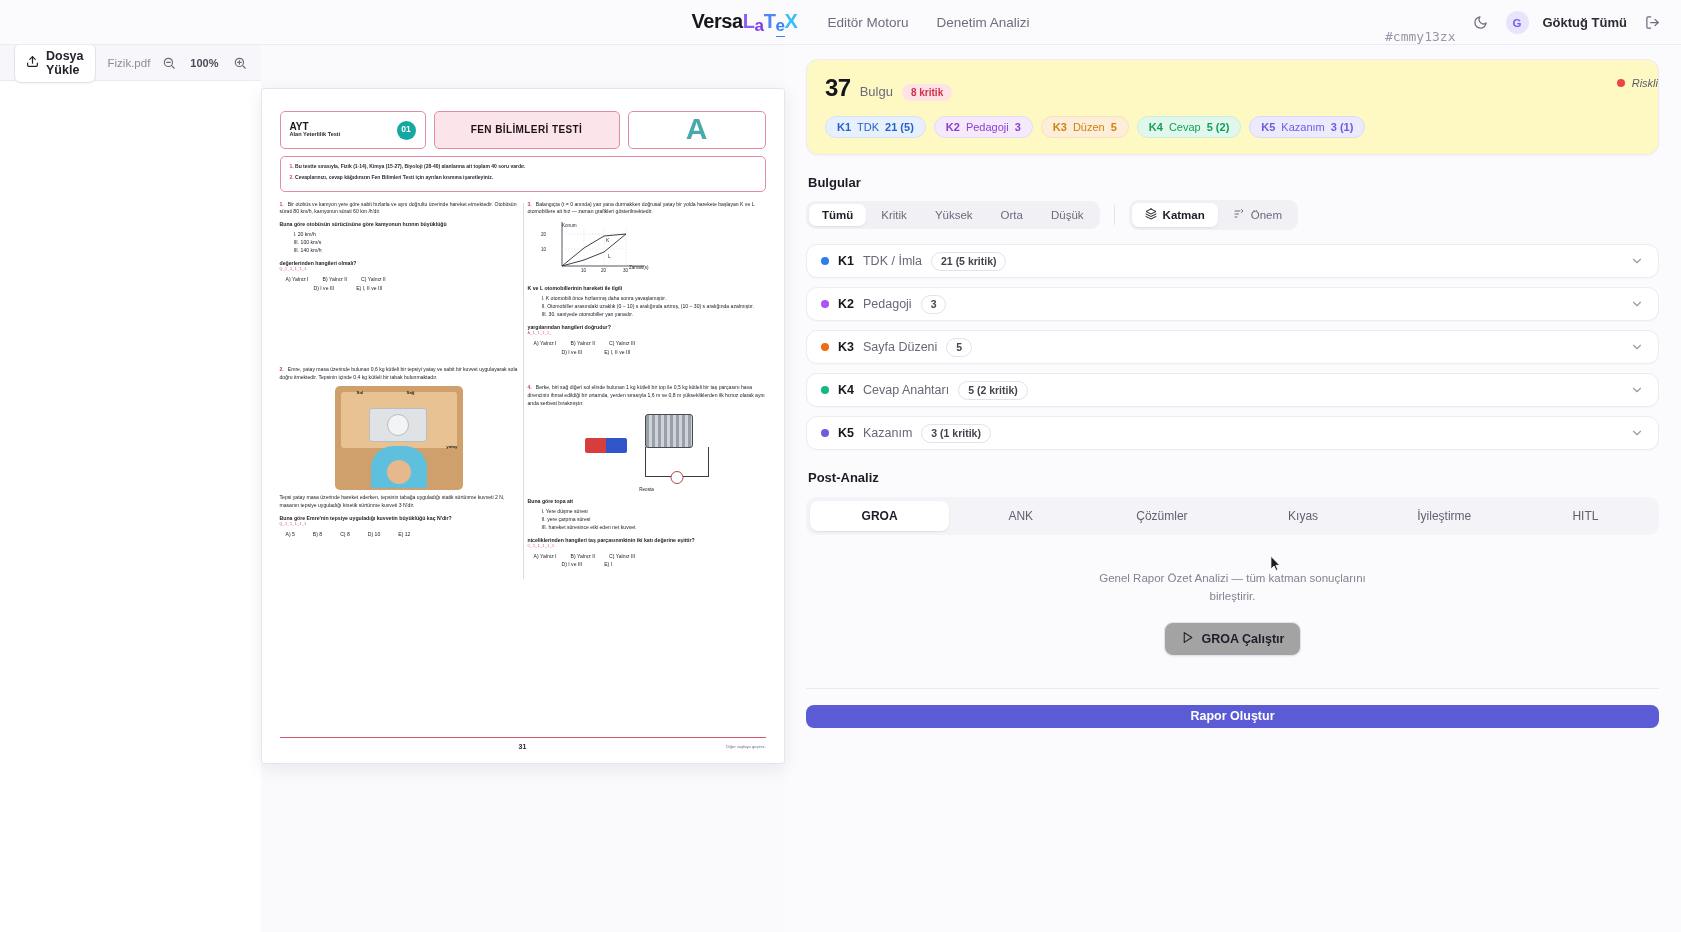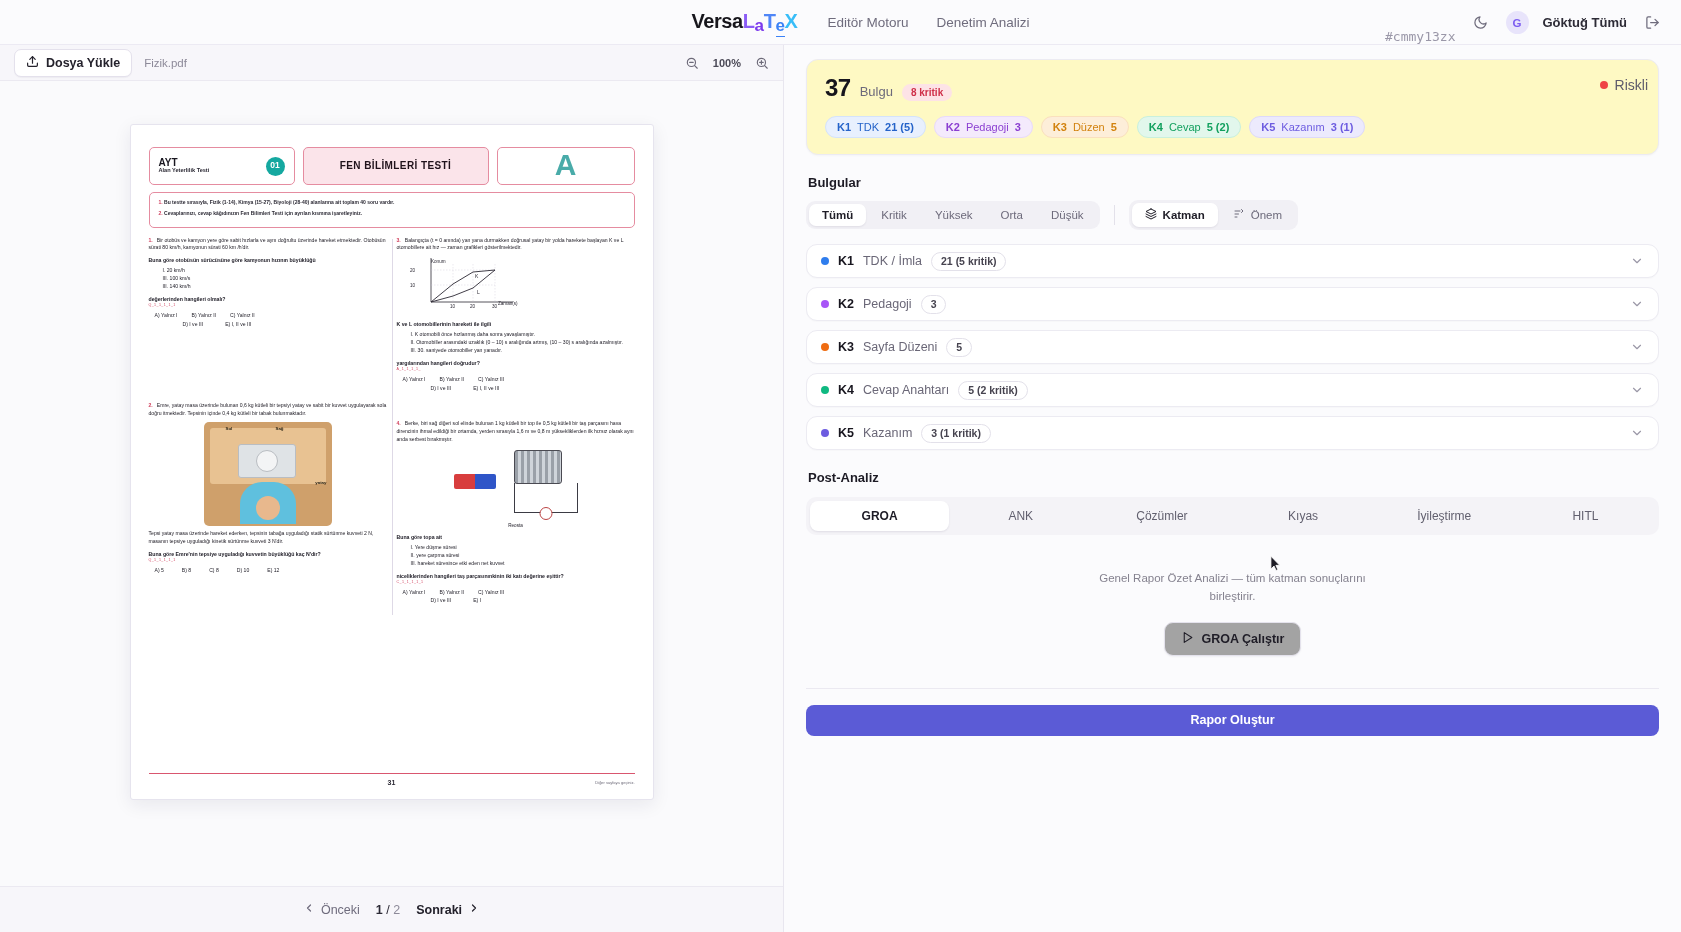--- a/index.html
+++ b/index.html
@@ -53,21 +53,21 @@
     border-bottom: 1px solid #eceaf3;
     display: flex; align-items: center; gap: 6px;
     padding-left: 14px;
   }
   .crumb { font-size: 11.5px; color: #33313d; font-weight: 600; padding: 3px 8px; border-radius: 5px; }
 
   
   .split { flex: 1 1 auto; display: flex; min-height: 0; }
 
   
-  .viewer { width: 784px; flex:0 0 784px; display:flex; flex-direction:column; border-right:1px solid #e8e6ef; background:#fff;}
+  .viewer { width: 784px; flex:0 0 784px; display:flex; flex-direction:row; border-right:1px solid #e8e6ef; background:#fff;}
   .viewer-toolbar {
     height: 36px; flex: 0 0 36px;
     background: #f7f6fa; border-bottom: 1px solid #ebe9f1;
     display:flex; align-items:center; gap: 12px; padding: 0 14px;
   }
   .upload-btn {
     display:flex; align-items:center; gap:7px;
     background:#fff; border:1px solid #e4e1ec; border-radius:7px;
     padding: 5px 11px; font-size: 12.5px; font-weight: 700; color:#24222c; cursor:pointer;
     box-shadow: 0 1px 1px rgba(20,16,50,.04);
@@ -156,21 +156,21 @@
   .panel { flex:1 1 auto; background:#fbfbfd; overflow:hidden; padding: 14px 22px 0 22px; }
   .card {
     background:#fef9c3; border:1px solid #ecebf2; border-radius:12px;
     padding: 14px 18px 16px 18px; position:relative;
     box-shadow: 0 1px 2px rgba(25,20,60,.03);
   }
   .findings-row { display:flex; align-items:baseline; gap:9px; }
   .big-num { font-size: 24px; font-weight: 800; color:#16151c; letter-spacing:-.5px; }
   .big-lbl { font-size: 13px; color:#6d6a7b; }
   .crit-badge { background:#fde3e6; color:#cf2f48; font-size:10px; font-weight:700; border-radius:9px; padding:3px 9px; }
-  .risk { position:absolute; right:10px; top:17px; display:flex; align-items:center; gap:7px; font-size:14px; color:#5e5b6b;}
+  .risk { position:absolute; right:0; top:17px; display:flex; align-items:center; gap:7px; font-size:11px; color:#5e5b6b;font-style:italic;}
   .risk .dot { width:8px; height:8px; border-radius:50%; background:#ef4444; }
 
   .kchips { display:flex; gap:8px; margin-top:14px; flex-wrap:wrap; }
   .kchip {
     display:flex; align-items:center; gap:6px;
     border-radius: 999px; padding: 4px 11px; font-size: 11px; border:1px solid transparent;
   }
   .kchip b { font-weight:800; }
   .kchip .cnt { font-weight:600; }
   .kchip.k1 { background:#e8f0fe; color:#2563c9; border-color:#d4e3fb; }
@@ -217,21 +217,21 @@
   .run-btn {
     display:inline-flex; align-items:center; gap:8px;
     background:#a3a3a3; border:1px solid #e4e2ec; border-radius:9px;
     padding: 8px 16px; font-size: 12.5px; font-weight:700; color:#1f1d27; cursor:pointer;
     box-shadow:0 1px 2px rgba(20,16,50,.05);
   }
 
   .hr2 { height:1px; background:#ebe9f1; margin: 6px 0 16px 0; }
 
   .primary-btn {
-    width:100%; height: 31px; border-radius:8px; border:none;
+    width:100%; height: 23px; border-radius:8px; border:none;
     background:#5b5bd6; color:#fff; font-size:12.5px; font-weight:700; cursor:pointer;
     font-family:"Liberation Sans", sans-serif;
   }
 
   .cursor { position:absolute; left:1270px; top:555px; width:11px; height:17px; pointer-events:none; }
 </style>
 </head>
 <body>
 
 <div class="app">

